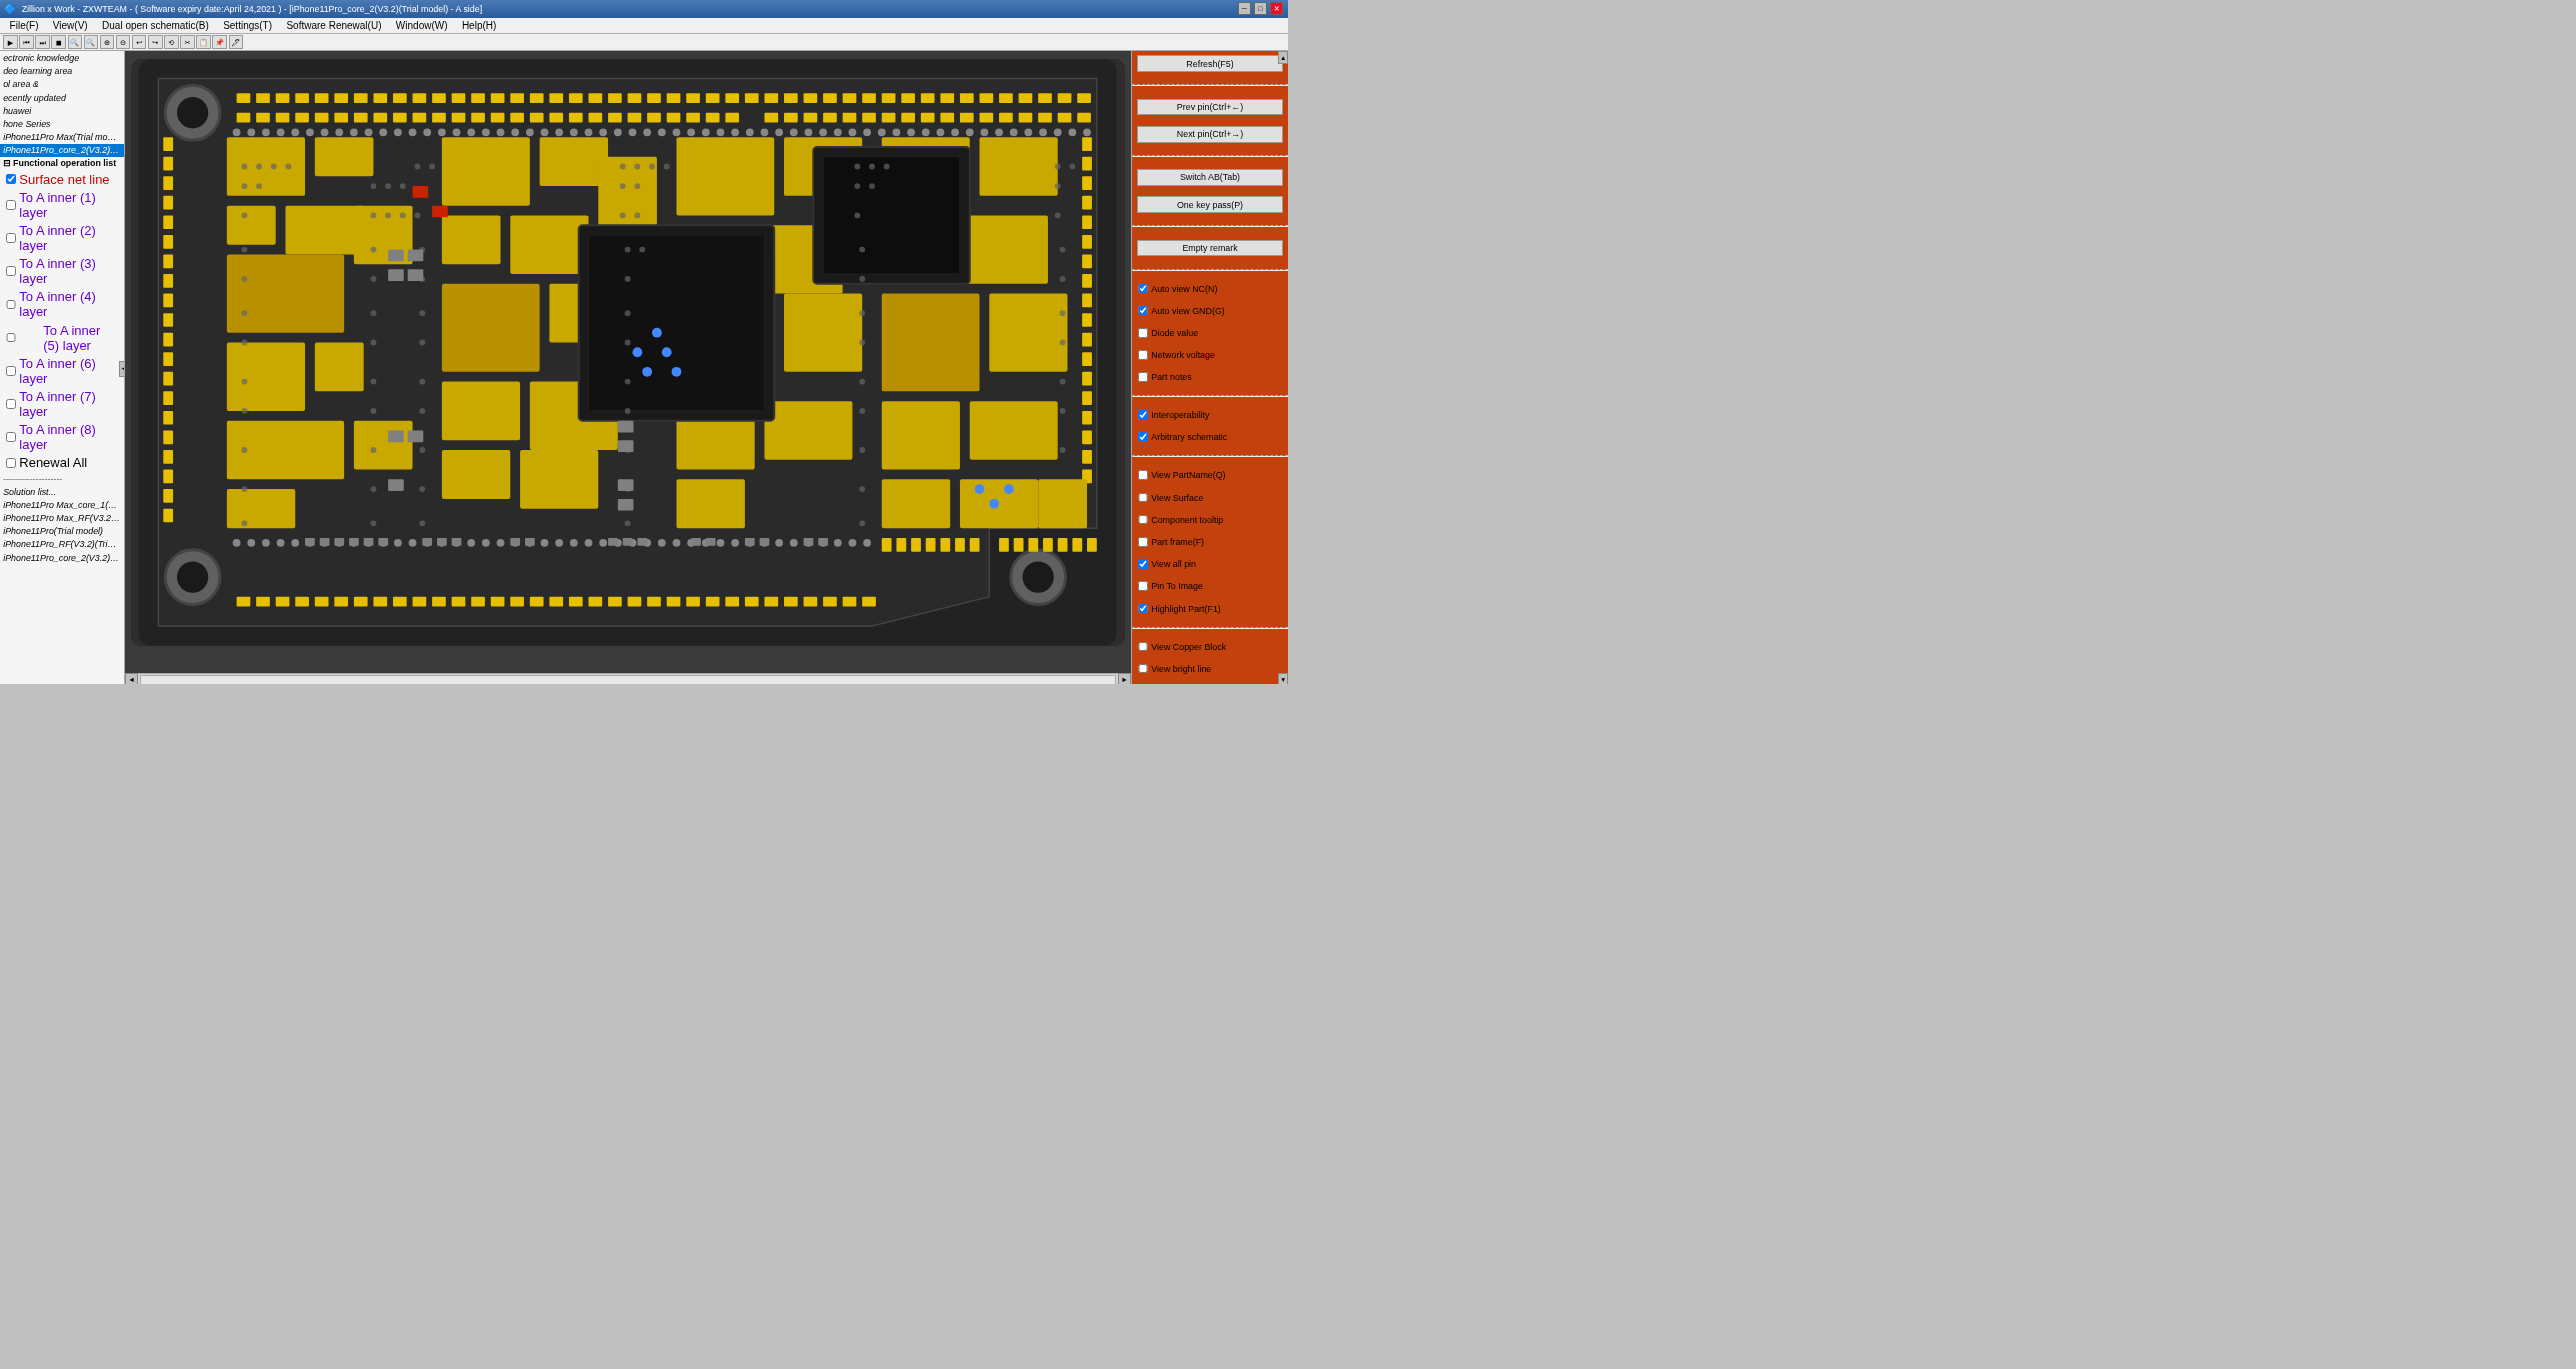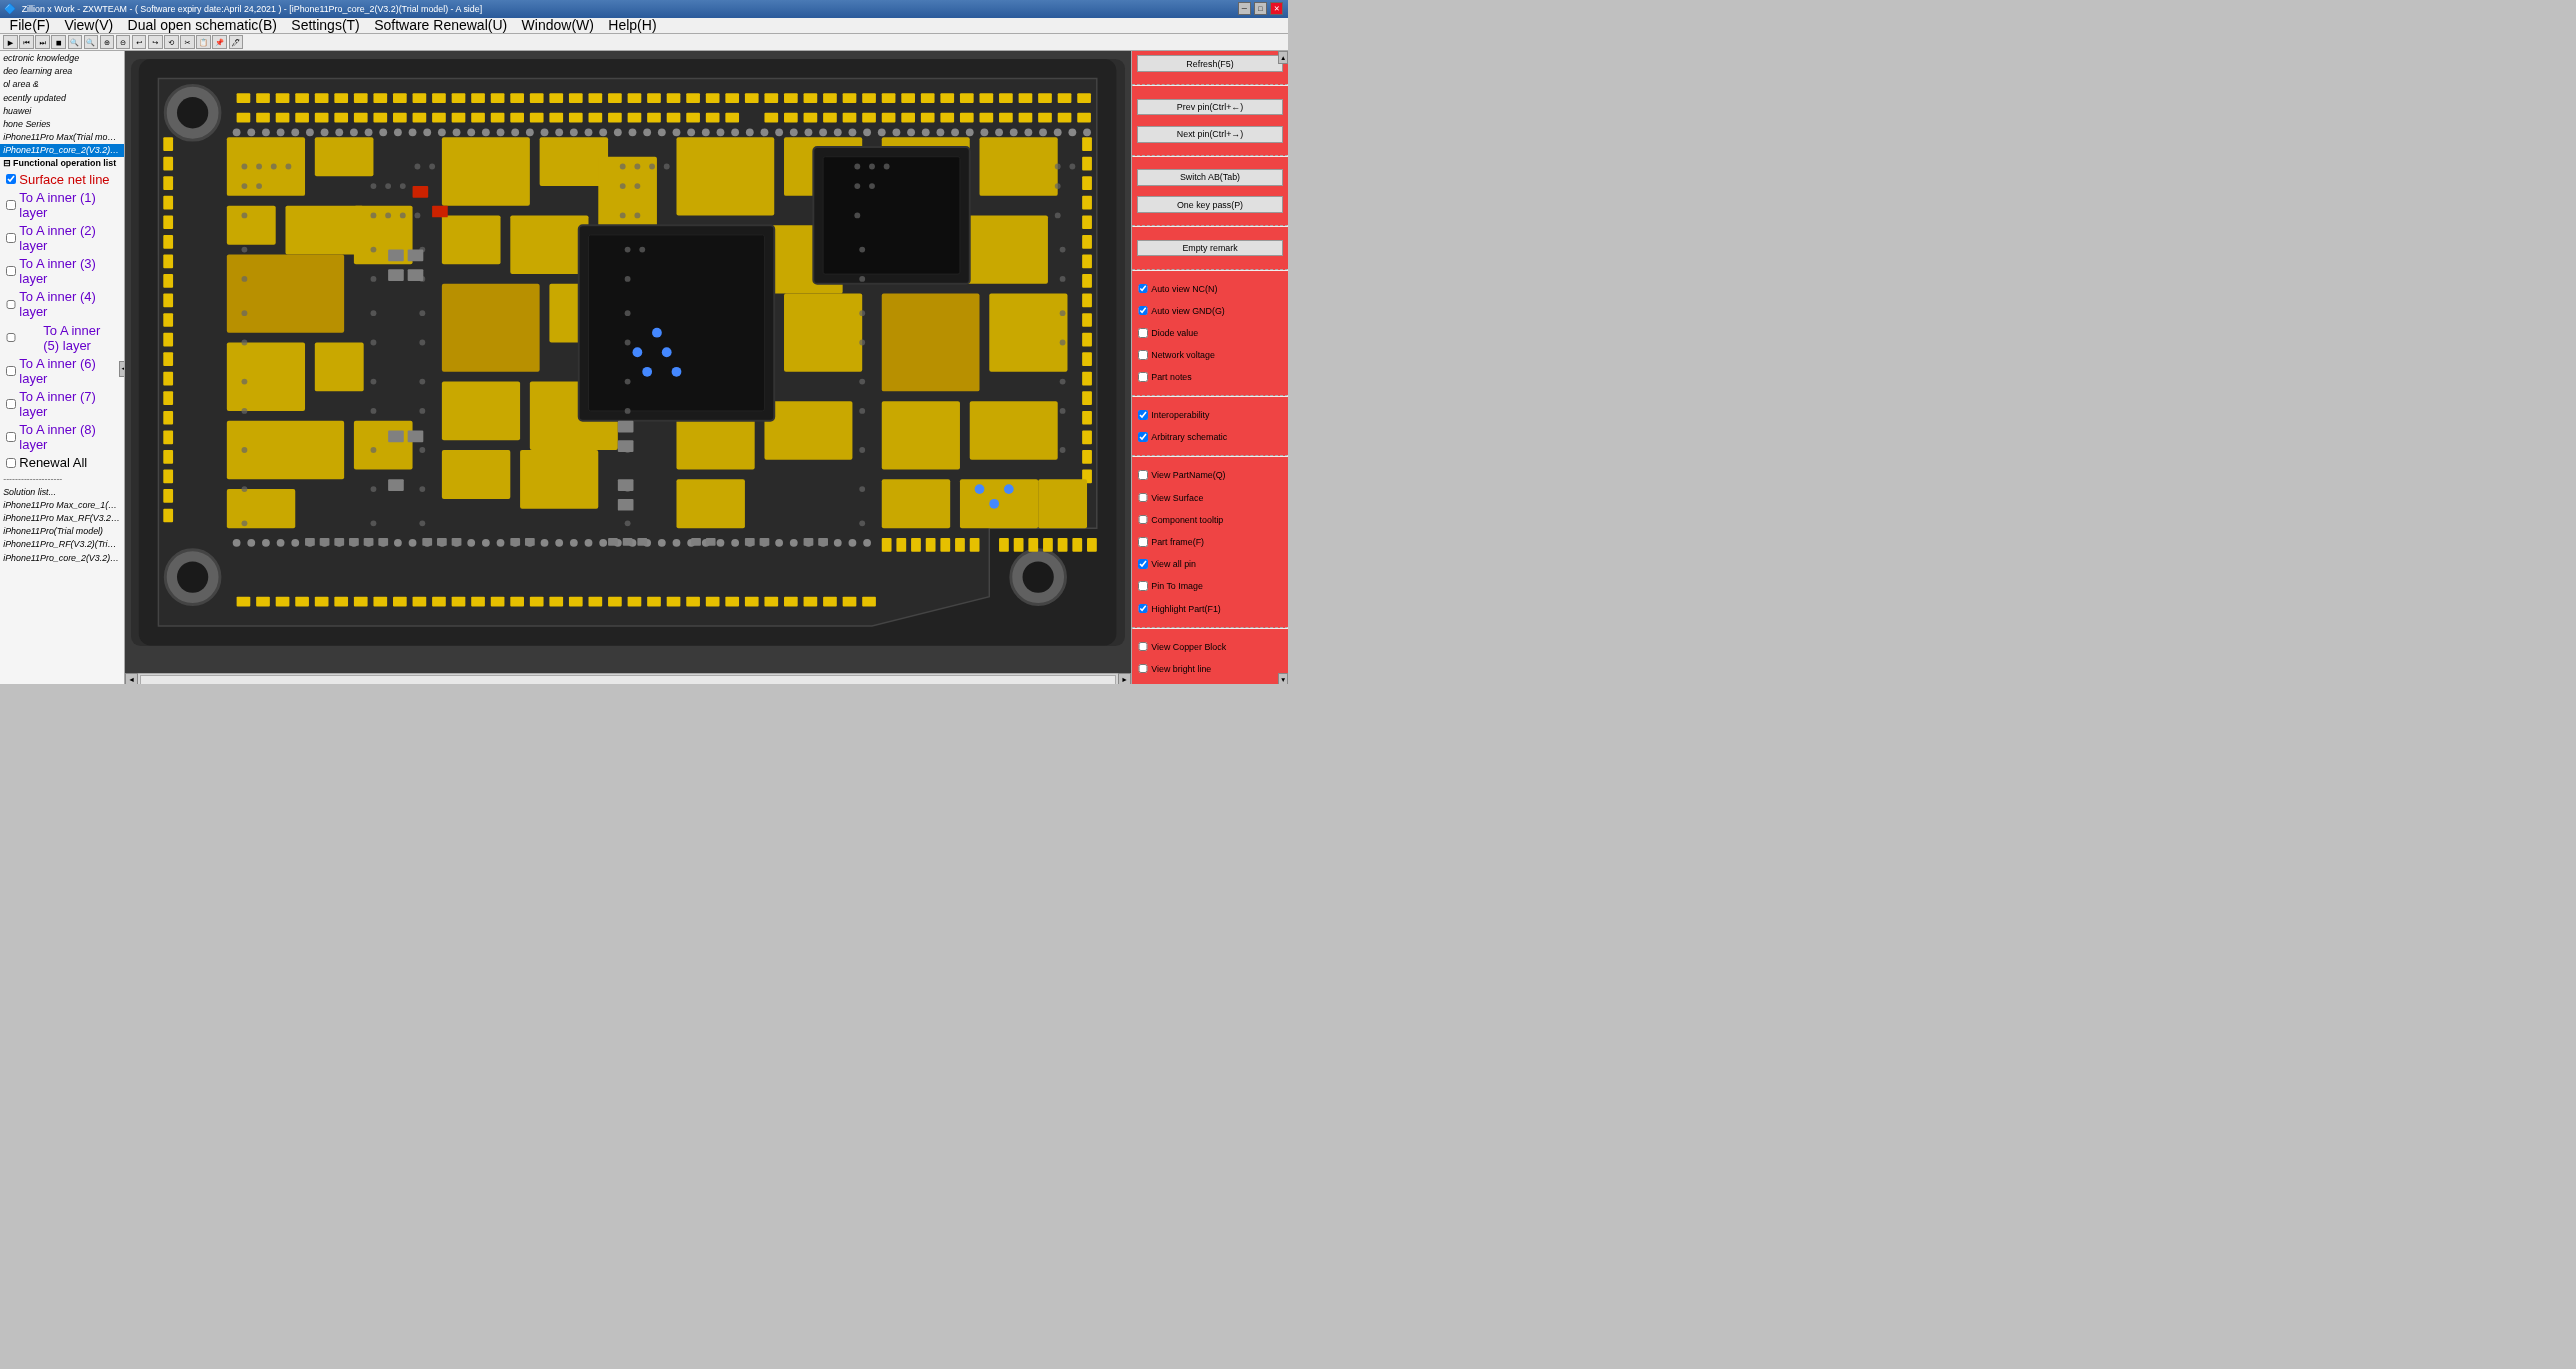--- a/index.html
+++ b/index.html
@@ -50,21 +50,21 @@
       height: 16px;
       background: #f0f0f0;
       border-bottom: 0.8px solid #aaa;
       display: flex;
       align-items: center;
       padding: 0 3.2px;
       gap: 1.6px;
     }
     .menu-item {
       padding: 1.6px 6.4px;
-      font-size: 14px;
+      font-size: 10px;
       cursor: pointer;
       white-space: nowrap;
     }
 
     
     #toolbar {
       height: 17.7px;
       background: #f0f0f0;
       border-bottom: 0.8px solid #aaa;
       display: flex;
@@ -201,21 +201,21 @@
       flex: 1;
       height: 9.7px;
       background: #e8e8e8;
       border: 0.8px solid #aaa;
       margin: 0 1.6px;
     }
 
     
     #right-panel {
       width: 157px;
-      background: #ef4444;
+      background: #c2410c;
       border-left: 0.8px solid #aaa;
       display: flex;
       flex-direction: column;
       padding: 3.2px 0;
       gap: 9px;
       position: relative;
       overflow-y: auto;
     }
 
     .right-btn {

